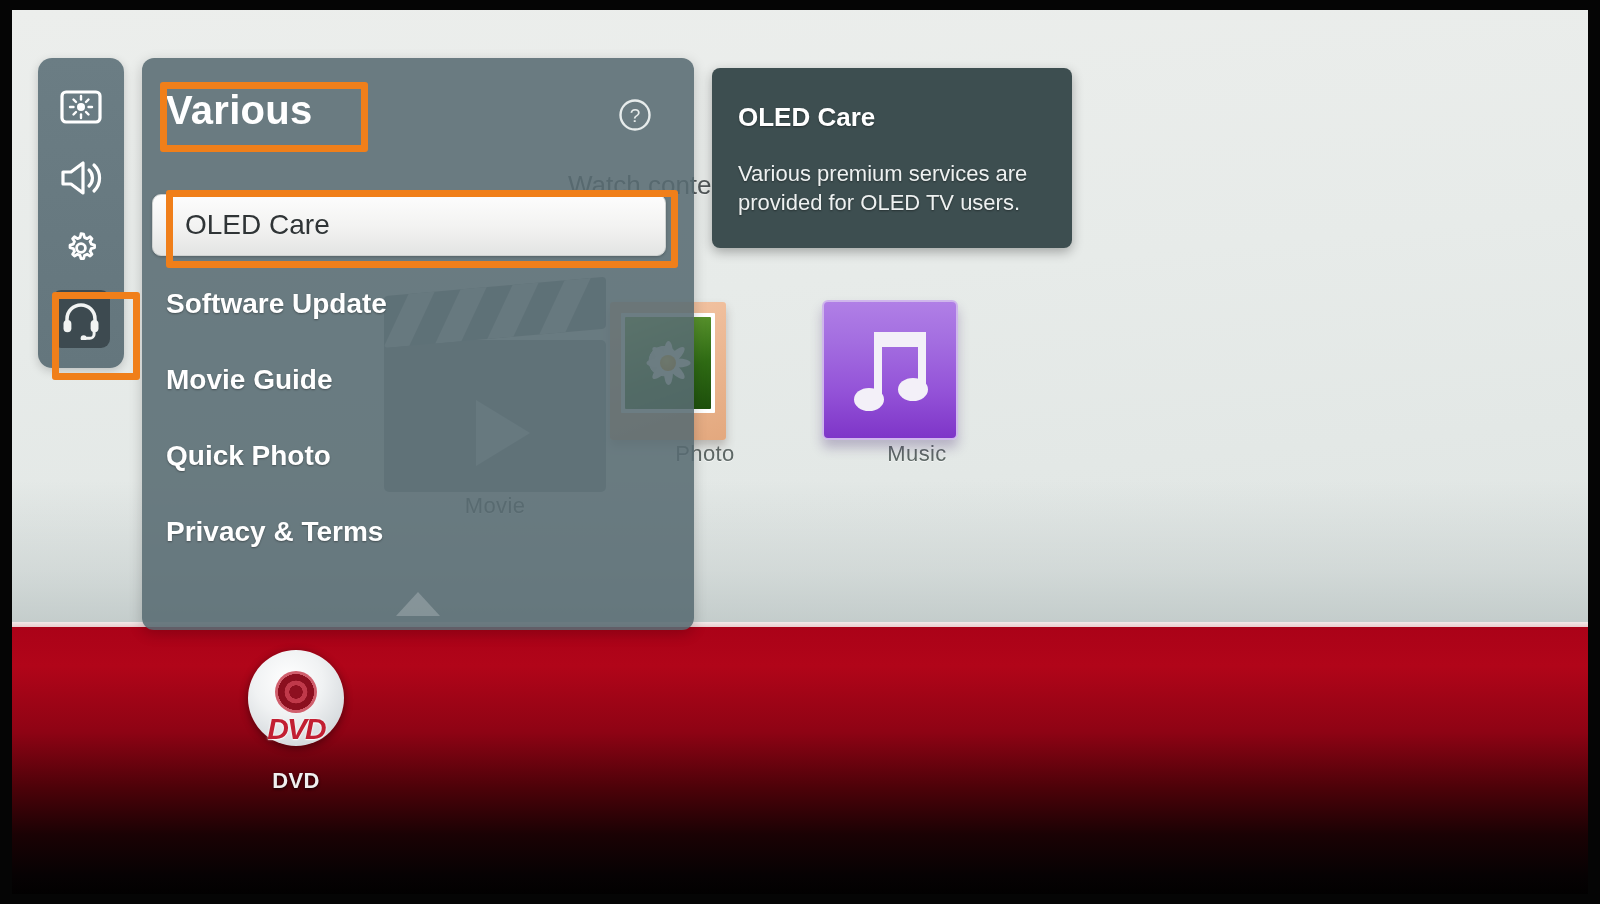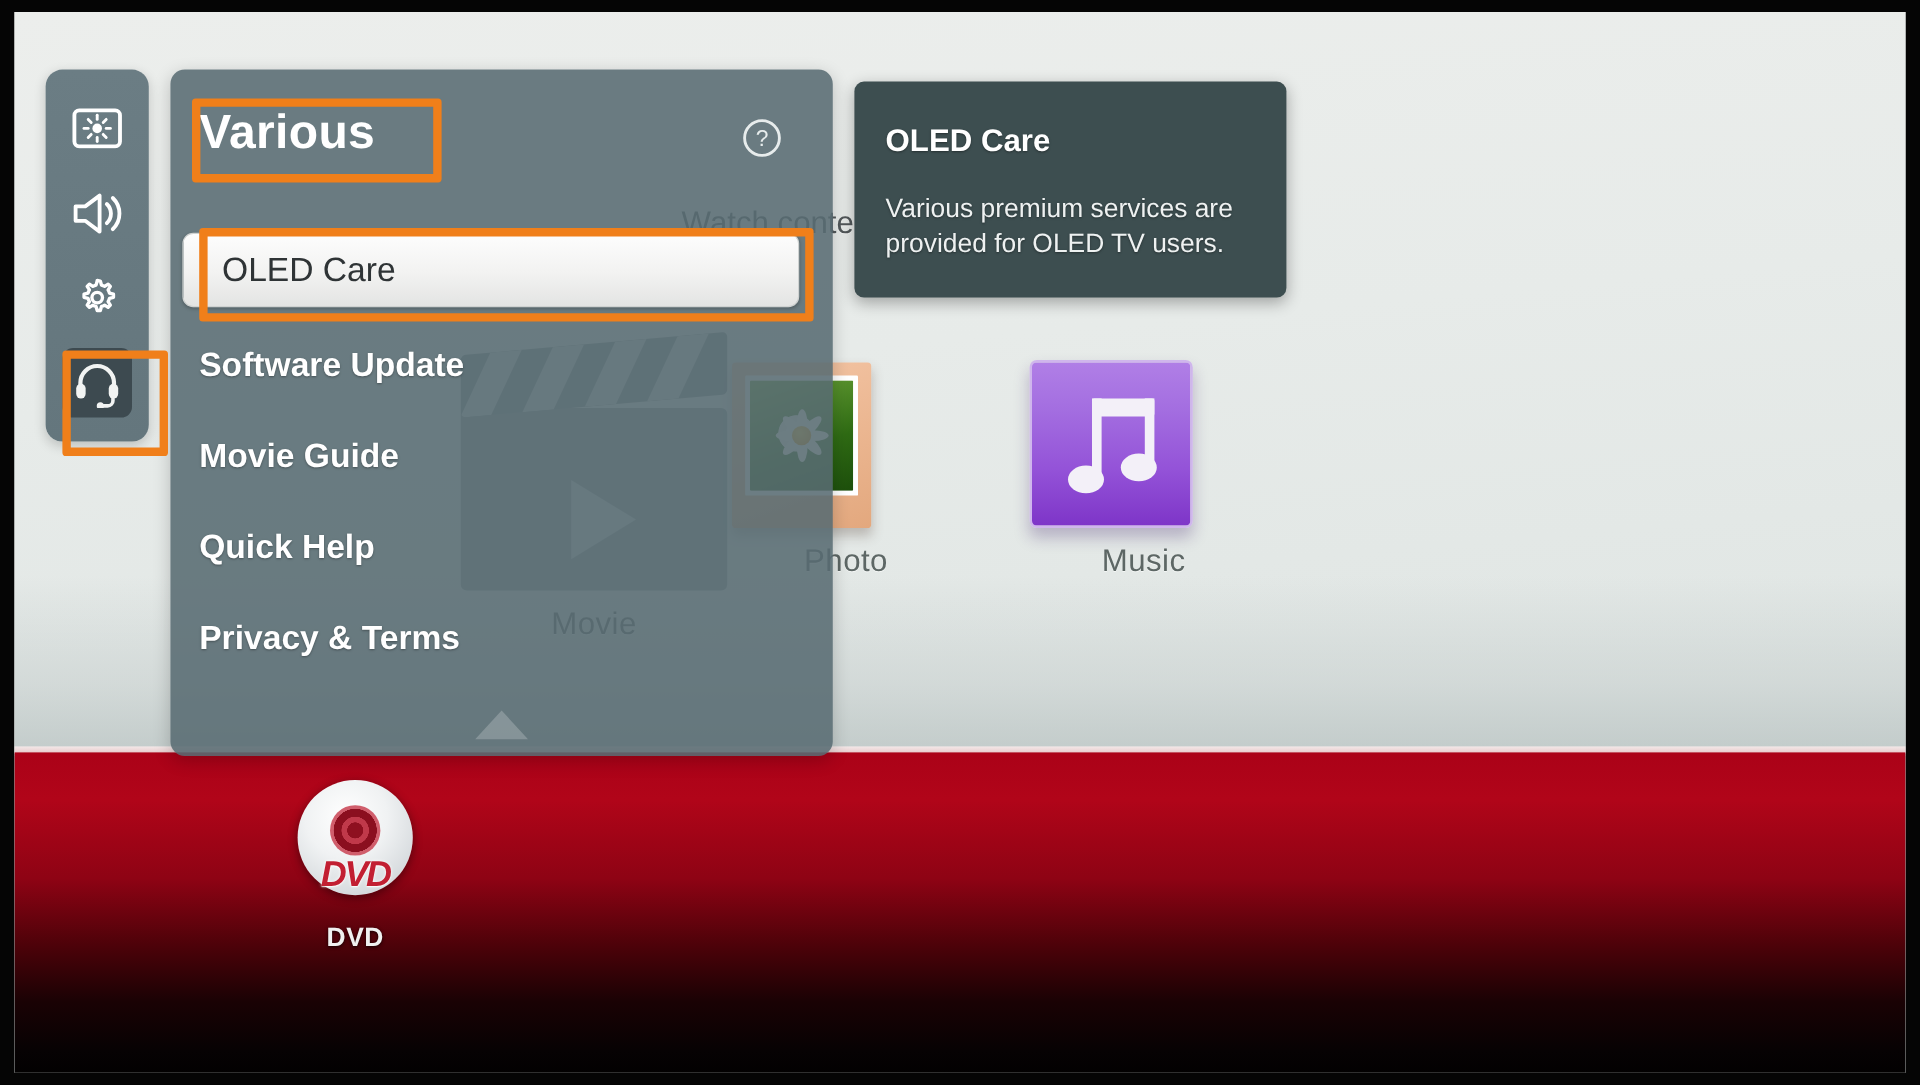--- a/index.html
+++ b/index.html
@@ -35,21 +35,21 @@
   
   #bg-red {
     position:absolute; left:0; top:617px; width:100%; height:277px;
     background:linear-gradient(180deg,#ab0218 0%,#b10519 14%,#8e0314 38%,#4d0209 58%,#1a0204 75%,#060203 90%,#000 100%);
   }
 
   
   .app { position:absolute; text-align:center; }
   .app .tile { position:relative; margin:0 auto; }
   .app .caption {
-    margin-top:12px; font-size:26px; color:#5d6765; letter-spacing:.4px;
+    margin-top:1px; font-size:22px; color:#5d6765; letter-spacing:.4px;
     text-shadow:0 1px 0 rgba(255,255,255,.6);
   }
 
   
   #app-movie { left:358px; top:286px; width:250px; }
   .clap { width:222px; height:196px; margin:0 auto; position:relative; }
   .clap-body { position:absolute; left:0; top:44px; width:222px; height:152px;
                background:#9aa5a7; border-radius:5px; }
   .clap-top { position:absolute; left:0; top:0; width:222px; height:52px;
               background:#8f9b9d; border-radius:4px;
@@ -68,21 +68,21 @@
   .photo-img { width:86px; height:92px; border-radius:1px;
                background:radial-gradient(circle at 45% 48%, #fdfdfa 0 13%, #f0f3ea 14% 22%, transparent 23%),
                           radial-gradient(circle at 45% 48%, #f0a81c 0 7%, transparent 8%),
                           linear-gradient(160deg,#6fa83a,#2f6b14 60%,#1d4f0c); position:relative; overflow:hidden;}
   .petal { position:absolute; left:50%; top:50%; width:9px; height:26px; margin:-13px 0 0 -4.5px;
            background:#fbfbf5; border-radius:50%; }
   .pcore { position:absolute; left:50%; top:50%; width:16px;height:16px;margin:-8px 0 0 -8px;
            border-radius:50%; background:radial-gradient(circle at 40% 35%,#ffcf4a,#e08a0b); }
 
   
-  #app-music { left:846px; top:290px; width:190px; }
+  #app-music { left:810px; top:290px; width:190px; }
   .music-tile { width:136px;height:140px; border-radius:6px;
     background:linear-gradient(180deg,#b07fe6 0%,#a36de0 30%,#9453d8 65%,#7e35c8 100%);
     border:2px solid #cfb6ec; box-shadow:0 8px 12px rgba(70,40,110,.28); position:relative; overflow:hidden;}
   .note { position:absolute; left:30px; top:30px; width:72px; height:82px; }
   .note-beam { position:absolute; left:20px; top:0; width:52px; height:15px; background:#f3f0f8;
                border-radius:2px; }
   .note-s1 { position:absolute; left:20px; top:0; width:8px; height:68px; background:#f3f0f8; }
   .note-s2 { position:absolute; left:64px; top:0; width:8px; height:58px; background:#f3f0f8; }
   .note-h1 { position:absolute; left:0px; top:56px; width:30px; height:23px; border-radius:50%;
              background:#f3f0f8; }
@@ -322,21 +322,21 @@
           <circle cx="17" cy="17" r="14.5" fill="none" stroke="#e7ecec" stroke-width="2.4"></circle>
           <text x="17" y="24" text-anchor="middle" font-family="Liberation Sans, sans-serif" font-size="19" fill="#e7ecec">?</text>
         </svg>
       </div>
 
       <div class="menu-item" id="mi-0">
         <span>OLED Care</span>
       </div>
       <div class="menu-item" id="mi-1">Software Update</div>
       <div class="menu-item" id="mi-2">Movie Guide</div>
-      <div class="menu-item" id="mi-3">Quick Help</div>
+      <div class="menu-item" id="mi-3">Quick Photo</div>
       <div class="menu-item" id="mi-4">Privacy &amp; Terms</div>
 
       <div id="panel-arrow"></div>
     </div>
 
     <div id="tooltip">
       <div id="tip-title">OLED Care</div>
       <div id="tip-body">Various premium services are provided for OLED TV users.</div>
     </div>
 

